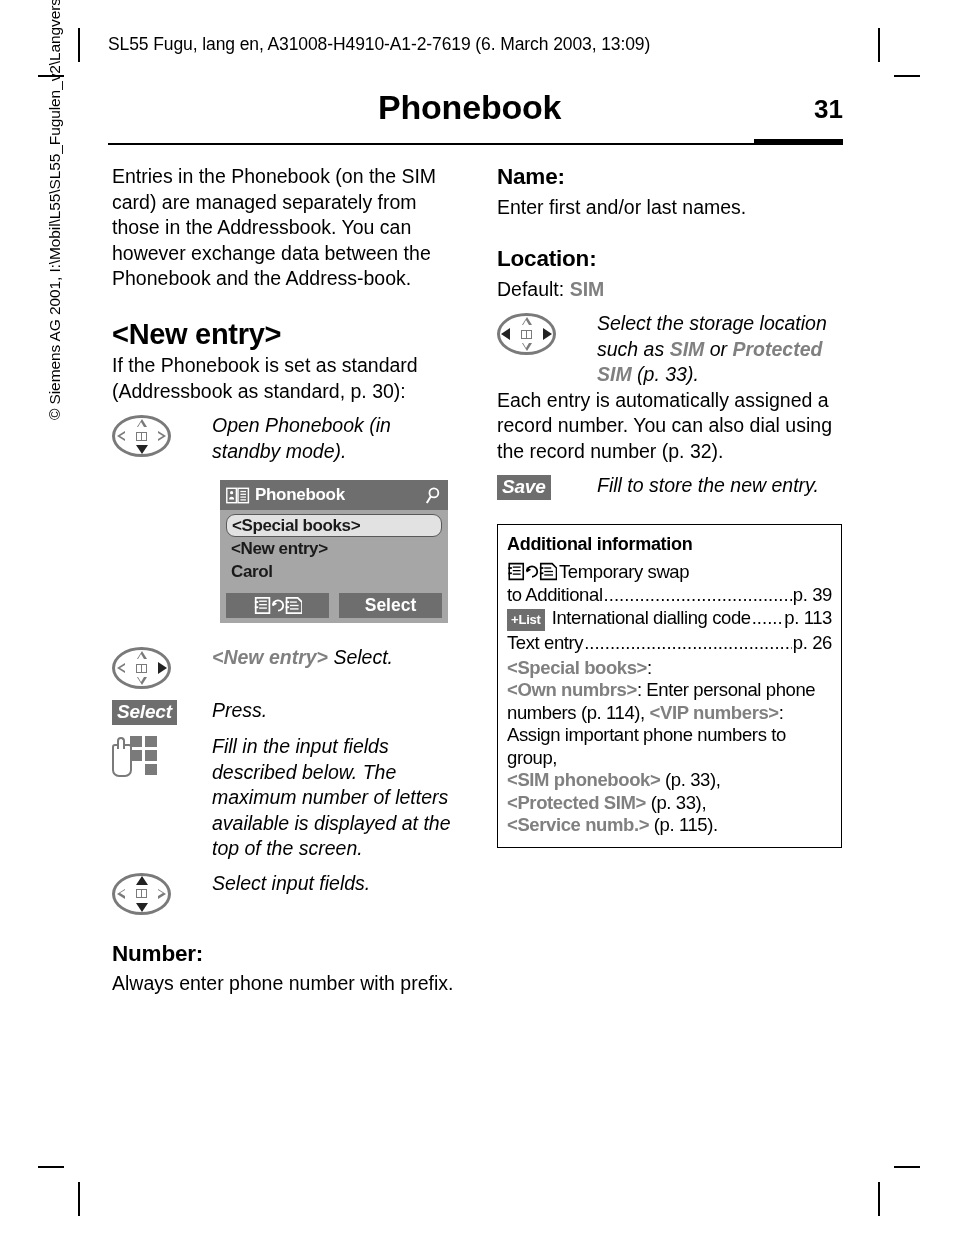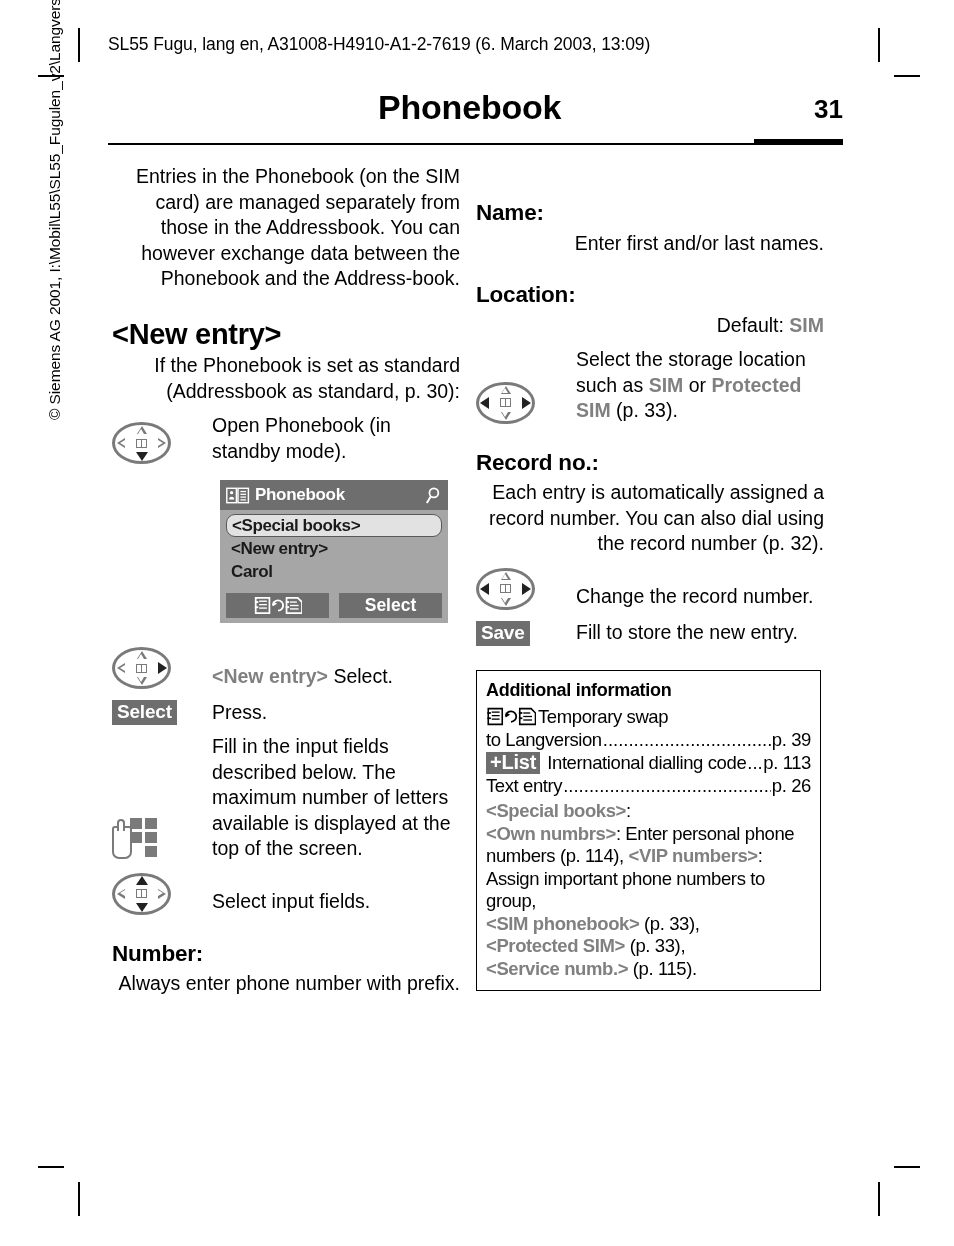--- a/index.html
+++ b/index.html
@@ -86,44 +86,45 @@
   }
 
   
   .col {
     position: absolute;
     top: 164px;
     font-size: 19.5px;
     line-height: 25.5px;
   }
   .col-left  { left: 112px;  width: 348px; }
-  .col-right { left: 476px;  width: 348px; margin-top: 36px; }
+  .col-right { left: 497px;  width: 348px; }
 
   p { margin: 0 0 0 0; }
-  .para { margin-bottom: 0px; text-align: right; }
+  .para { margin-bottom: 0px; }
 
   h2.head1 {
     font-size: 29px;
     font-weight: bold;
     margin: 30px 0 6px 0;
     letter-spacing: -0.3px;
   }
   h3.head2 {
     font-size: 22.5px;
     font-weight: bold;
     margin: 26px 0 5px 0;
     letter-spacing: -0.2px;
   }
   .grey-b { color: #808080; font-weight: bold; }
 
   
   .step {
     display: flex;
-    align-items: flex-end;
+    align-items: flex-start;
     margin-top: 9px;
+    font-style: italic;
   }
   .step .icon-cell {
     width: 100px;
     flex: 0 0 100px;
     display: flex;
     justify-content: flex-start;
     padding-top: 2px;
   }
   .step .txt-cell { flex: 1; }
 
@@ -267,21 +268,21 @@
     display: inline-block;
     background: #6e6e6e;
     color: #ffffff;
     font-size: 19px;
     font-weight: bold;
     padding: 1px 5px 2px 5px;
     line-height: 22px;
     letter-spacing: -0.2px;
   }
   .softkey.small {
-    font-size: 20px;
+    font-size: 13px;
     line-height: 19px;
     padding: 1px 4px 2px 4px;
   }
 
   
   .keypad {
     position: relative;
     width: 48px;
     height: 44px;
   }
@@ -594,36 +595,22 @@
         <div class="ar up hollow"></div>
         <div class="ar dn hollow"></div>
         <div class="ar lf dark"></div>
         <div class="ar rt dark"></div>
         <div class="ctr"></div>
       </div>
     </div>
     <div class="txt-cell"><span>Select the storage location such as </span><span class="grey-b">SIM</span><span> or </span><span class="grey-b">Protected SIM</span><span> (p. 33).</span></div>
   </div>
 
-  <h3 class="head2">Record no.:</h3>
   <p class="para">Each entry is automatically assigned a record number. You can also dial using the record number (p. 32).</p>
 
-  <div class="step">
-    <div class="icon-cell">
-      <div class="navkey">
-        <div class="ring"></div>
-        <div class="ar up hollow"></div>
-        <div class="ar dn hollow"></div>
-        <div class="ar lf dark"></div>
-        <div class="ar rt dark"></div>
-        <div class="ctr"></div>
-      </div>
-    </div>
-    <div class="txt-cell">Change the record number.</div>
-  </div>
 
   <div class="step">
     <div class="icon-cell">
       <span class="softkey">Save</span>
     </div>
     <div class="txt-cell">Fill to store the new entry.</div>
   </div>
 
   <div class="info-box">
     <div class="ib-title">Additional information</div>
@@ -643,21 +630,21 @@
           <line x1="42" y1="8" x2="50" y2="8" stroke="#000" stroke-width="1.5"></line>
           <line x1="42" y1="12" x2="52" y2="12" stroke="#000" stroke-width="1.5"></line>
           <line x1="42" y1="16" x2="52" y2="16" stroke="#000" stroke-width="1.5"></line>
           <line x1="37" y1="8" x2="41" y2="8" stroke="#000" stroke-width="2"></line>
           <line x1="37" y1="14" x2="41" y2="14" stroke="#000" stroke-width="2"></line>
         </svg>
       </span><span>Temporary swap</span>
     </div>
 
     <div class="info-line">
-      <span>to Langversion</span>
+      <span>to Additional</span>
       <span class="lead"></span>
       <span class="pg">p. 39</span>
     </div>
 
     <div class="info-line">
       <span class="softkey small" style="margin-right:7px;">+List</span>
       <span>International dialling code</span>
       <span class="lead"></span>
       <span class="pg">p. 113</span>
     </div>

